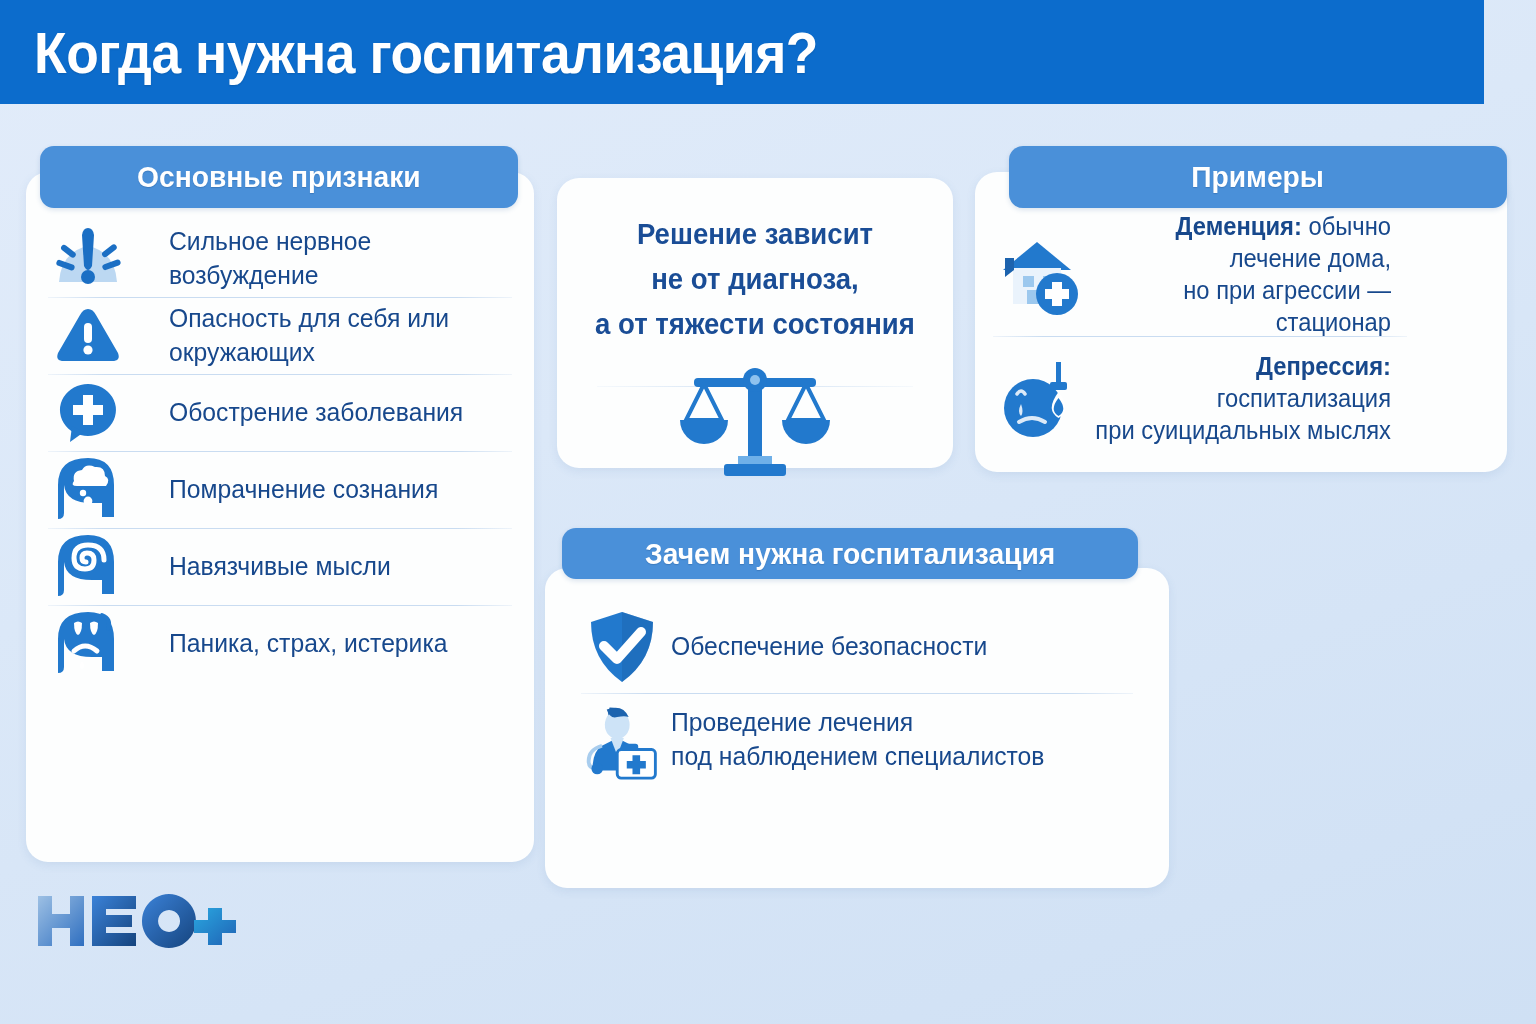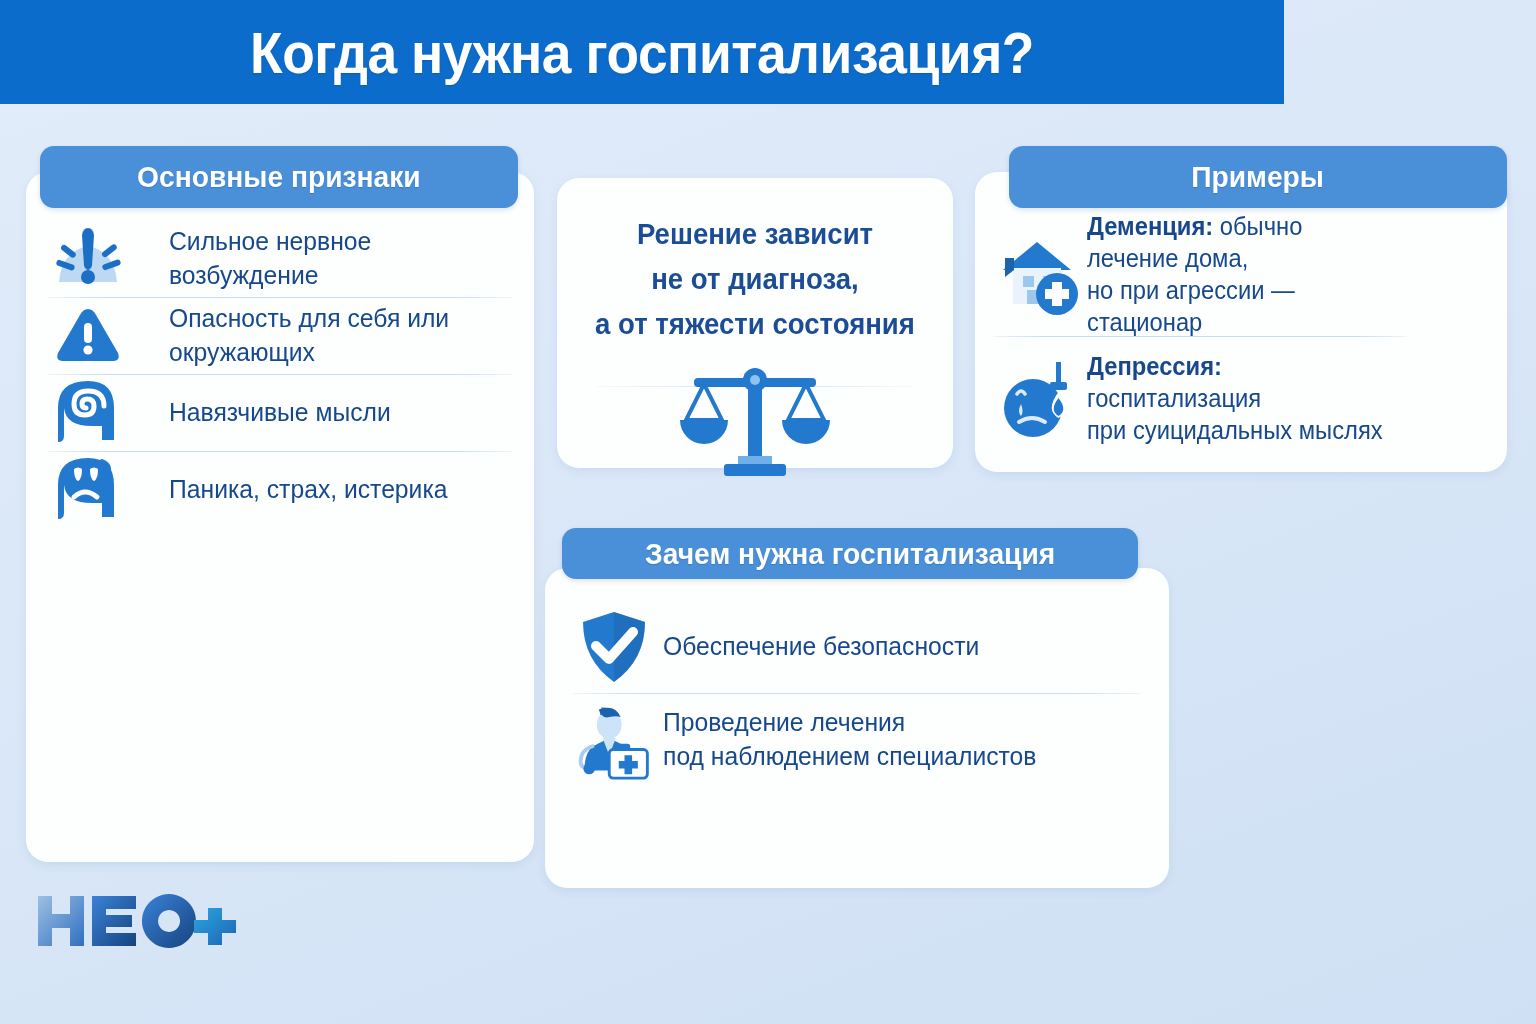--- a/index.html
+++ b/index.html
@@ -14,26 +14,25 @@
   body {
     font-family: "Liberation Sans", "DejaVu Sans", sans-serif;
     background: linear-gradient(160deg, #e2ecfa 0%, #dbe8f8 40%, #cfe0f4 100%);
     position: relative;
   }
 
   
   .header-band {
     position: absolute;
     left: 0; top: 0;
-    width: 1284px;
+    width: 1484px;
     height: 104px;
     background: #0c6ccc;
     display: flex;
     align-items: center;
-    justify-content: center;
   }
   .header-title {
     color: #ffffff;
     font-size: 58px;
     font-weight: bold;
     letter-spacing: -0.5px;
     font-family: "Liberation Sans Narrow", "Liberation Sans", sans-serif;
     transform: scaleX(0.92);
     white-space: nowrap;
     text-shadow: 0 1px 2px rgba(0,0,0,0.13);
@@ -116,30 +115,30 @@
   }
   #decision-rule {
     position: absolute; left: 597px; top: 386px; width: 316px; height: 1px;
     background: linear-gradient(90deg, rgba(200,220,242,0.15), #cfe0f3, rgba(200,220,242,0.15));
   }
   #scales-icon { position: absolute; left: 672px; top: 358px; width: 166px; height: 120px; }
 
   
   #examples-card { left: 975px;  top: 172px; width: 532px; height: 300px; }
   #examples-pill { left: 988px;  top: 146px; width: 498px; height: 62px; margin-left: 21px; }
-  #examples-list { position: absolute; left: 975px; top: 212px; width: 450px; padding: 0 18px; }
+  #examples-list { position: absolute; left: 975px; top: 212px; width: 450px; padding: 0 18px; text-align: right; }
   #examples-list .row { height: 124px; }
   #examples-list .row-icon { width: 92px; height: 100px; }
   #examples-list .row-text { font-size: 25px; margin-left: 2px; }
   .lead { font-weight: bold; }
 
   
   #why-card { left: 545px; top: 568px; width: 624px; height: 320px; }
   #why-pill { left: 562px; top: 528px; width: 576px; height: 51px; }
-  #why-list { position: absolute; left: 545px; top: 600px; width: 624px; padding: 0 28px; }
+  #why-list { position: absolute; left: 545px; top: 600px; width: 624px; padding: 0 36px; }
   #why-list .row { height: 93px; }
   #why-list .row-icon { width: 82px; height: 84px; }
   #why-list .row-text { font-size: 26px; margin-left: 8px; }
 
   
   #logo { position: absolute; left: 36px; top: 890px; width: 210px; height: 62px; }
 </style>
 </head>
 <body>
 
@@ -172,22 +171,43 @@
     <div class="row-icon">
       <svg width="68" height="62" viewBox="0 0 68 62">
         <path d="M34 4 Q39 4 42 10 L64 48 Q67 56 58 56 L10 56 Q1 56 4 48 L26 10 Q29 4 34 4 Z" fill="#2279cd"></path>
         <rect x="30" y="18" width="8" height="20" rx="4" fill="#ffffff"></rect>
         <circle cx="34" cy="45" r="4.6" fill="#ffffff"></circle>
       </svg>
     </div>
     <div class="row-text">Опасность для себя или окружающих</div>
   </div>
 
-
-
+  <div class="row">
+    <div class="row-icon">
+      <svg width="68" height="66" viewBox="0 0 68 66">
+        <path d="M34 4 A28 26 0 1 1 33.9 4 Z" fill="#2279cd"></path>
+        <path d="M18 46 L16 62 L30 52 Z" fill="#2279cd"></path>
+        <path d="M29 15 h10 v10 h10 v10 h-10 v10 h-10 v-10 h-10 v-10 h10 z" fill="#ffffff"></path>
+      </svg>
+    </div>
+    <div class="row-text">Обострение заболевания</div>
+  </div>
+
+
+  <div class="row">
+    <div class="row-icon">
+      <svg width="72" height="70" viewBox="0 0 72 70">
+        <path d="M36 3 Q62 3 62 30 L62 62 L50 62 L50 48 L40 48 Q14 48 12 30 L12 58 Q12 64 6 64 L6 30 Q6 3 36 3 Z" fill="#2279cd"></path>
+        <path d="M22 26 Q20 16 30 15 Q34 8 43 12 Q53 11 53 21 Q59 24 54 31 L25 31 Q18 31 22 26 Z" fill="#ffffff"></path>
+        <circle cx="31" cy="38" r="3.2" fill="#ffffff"></circle>
+        <circle cx="36" cy="46" r="4.4" fill="#ffffff"></circle>
+      </svg>
+    </div>
+    <div class="row-text">Помрачнение сознания</div>
+  </div>
 
 
   <div class="row">
     <div class="row-icon">
       <svg width="72" height="70" viewBox="0 0 72 70">
         <path d="M36 3 Q62 3 62 30 L62 62 L50 62 L50 48 L40 48 Q14 48 12 30 L12 58 Q12 64 6 64 L6 30 Q6 3 36 3 Z" fill="#2279cd"></path>
         <path d="M34 30 Q30 30 30 26 Q30 21 35 21 Q42 21 42 28 Q42 37 33 37 Q22 37 22 26 Q22 13 36 13 Q52 13 52 28" fill="none" stroke="#ffffff" stroke-width="5" stroke-linecap="round"></path>
       </svg>
     </div>
     <div class="row-text">Навязчивые мысли</div>

